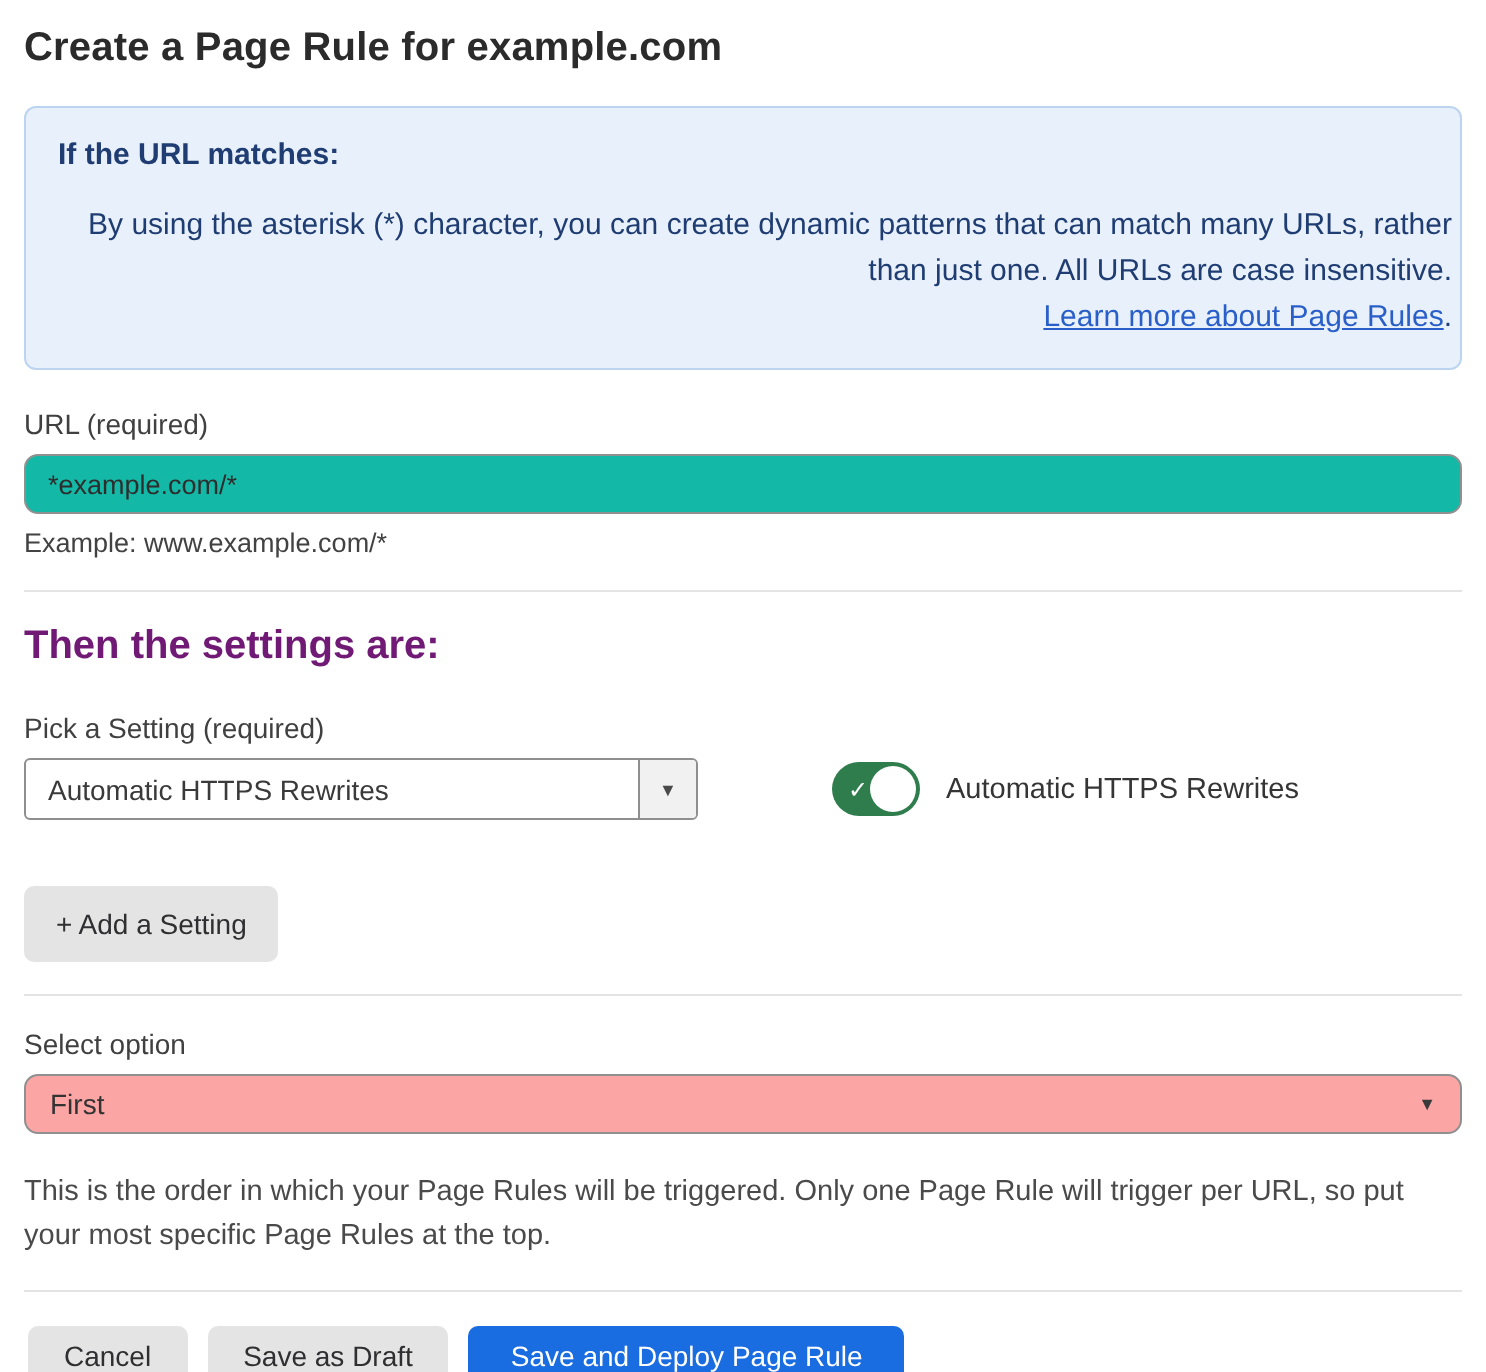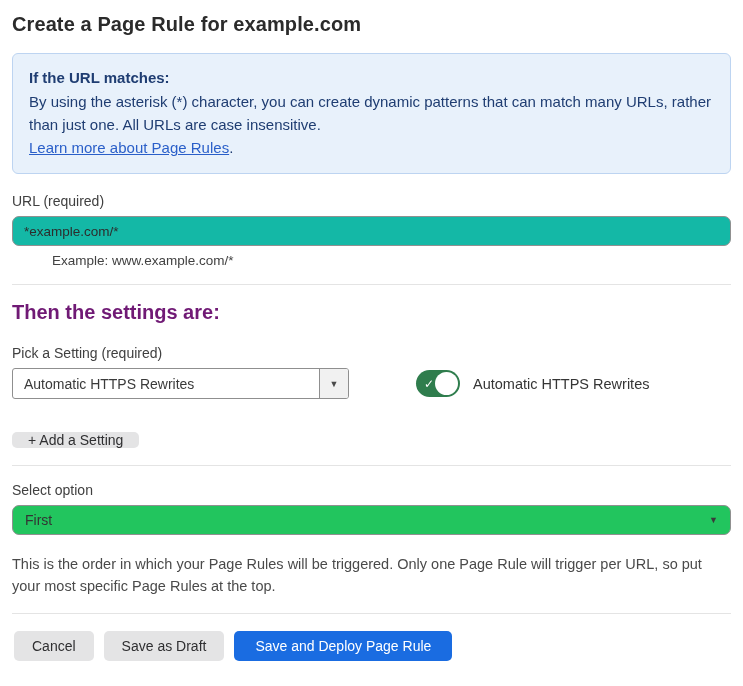--- a/index.html
+++ b/index.html
@@ -24,21 +24,21 @@
     background: #e8f1fb;
     border: 1px solid #bdd4f1;
     border-radius: 6px;
     padding: 12px 4px 14px 16px;
     color: #1f3d72;
     font-size: 15px;
     line-height: 23px;
     margin-bottom: 19px;
   }
   .info-box .info-heading { font-weight: 700; }
-  .info-box .info-body { margin-top: 1px; }
+  .info-box .info-body { margin-top: 12px; text-align: right; }
   .info-link {
     color: #2a5fc9;
     text-decoration: underline;
     cursor: pointer;
   }
   .info-link-suffix { color: #1f3d72; }
 
   .field-label {
     font-size: 14px;
     color: #404040;
@@ -55,21 +55,20 @@
     font-family: "Liberation Sans", "DejaVu Sans", sans-serif;
     color: #2d2d2d;
     background: #14b8a6;
     outline: none;
   }
 
   .helper-text {
     font-size: 13.5px;
     color: #424242;
     margin-top: 7px;
-    margin-left: 40px;
   }
 
   .divider {
     border: none;
     border-top: 1px solid #e4e4e4;
     margin: 16px 0;
   }
 
   .section-heading {
     font-size: 20px;
@@ -168,29 +167,29 @@
   .btn-gray {
     background: #e4e4e5;
     color: #2f2f31;
   }
   .btn-blue {
     background: #1a6ce1;
     color: #ffffff;
   }
   .add-setting-btn {
     margin-top: 33px;
-    height: 16px;
+    height: 38px;
   }
 
   .select-box {
     width: 719px;
     height: 30px;
     border: 1px solid #909090;
     border-radius: 7px;
-    background: #22c55e;
+    background: #fca5a5;
     display: flex;
     align-items: center;
     justify-content: space-between;
     padding: 0 12px;
     font-size: 14px;
     color: #333333;
     cursor: pointer;
   }
   .select-arrow {
     font-size: 9px;

